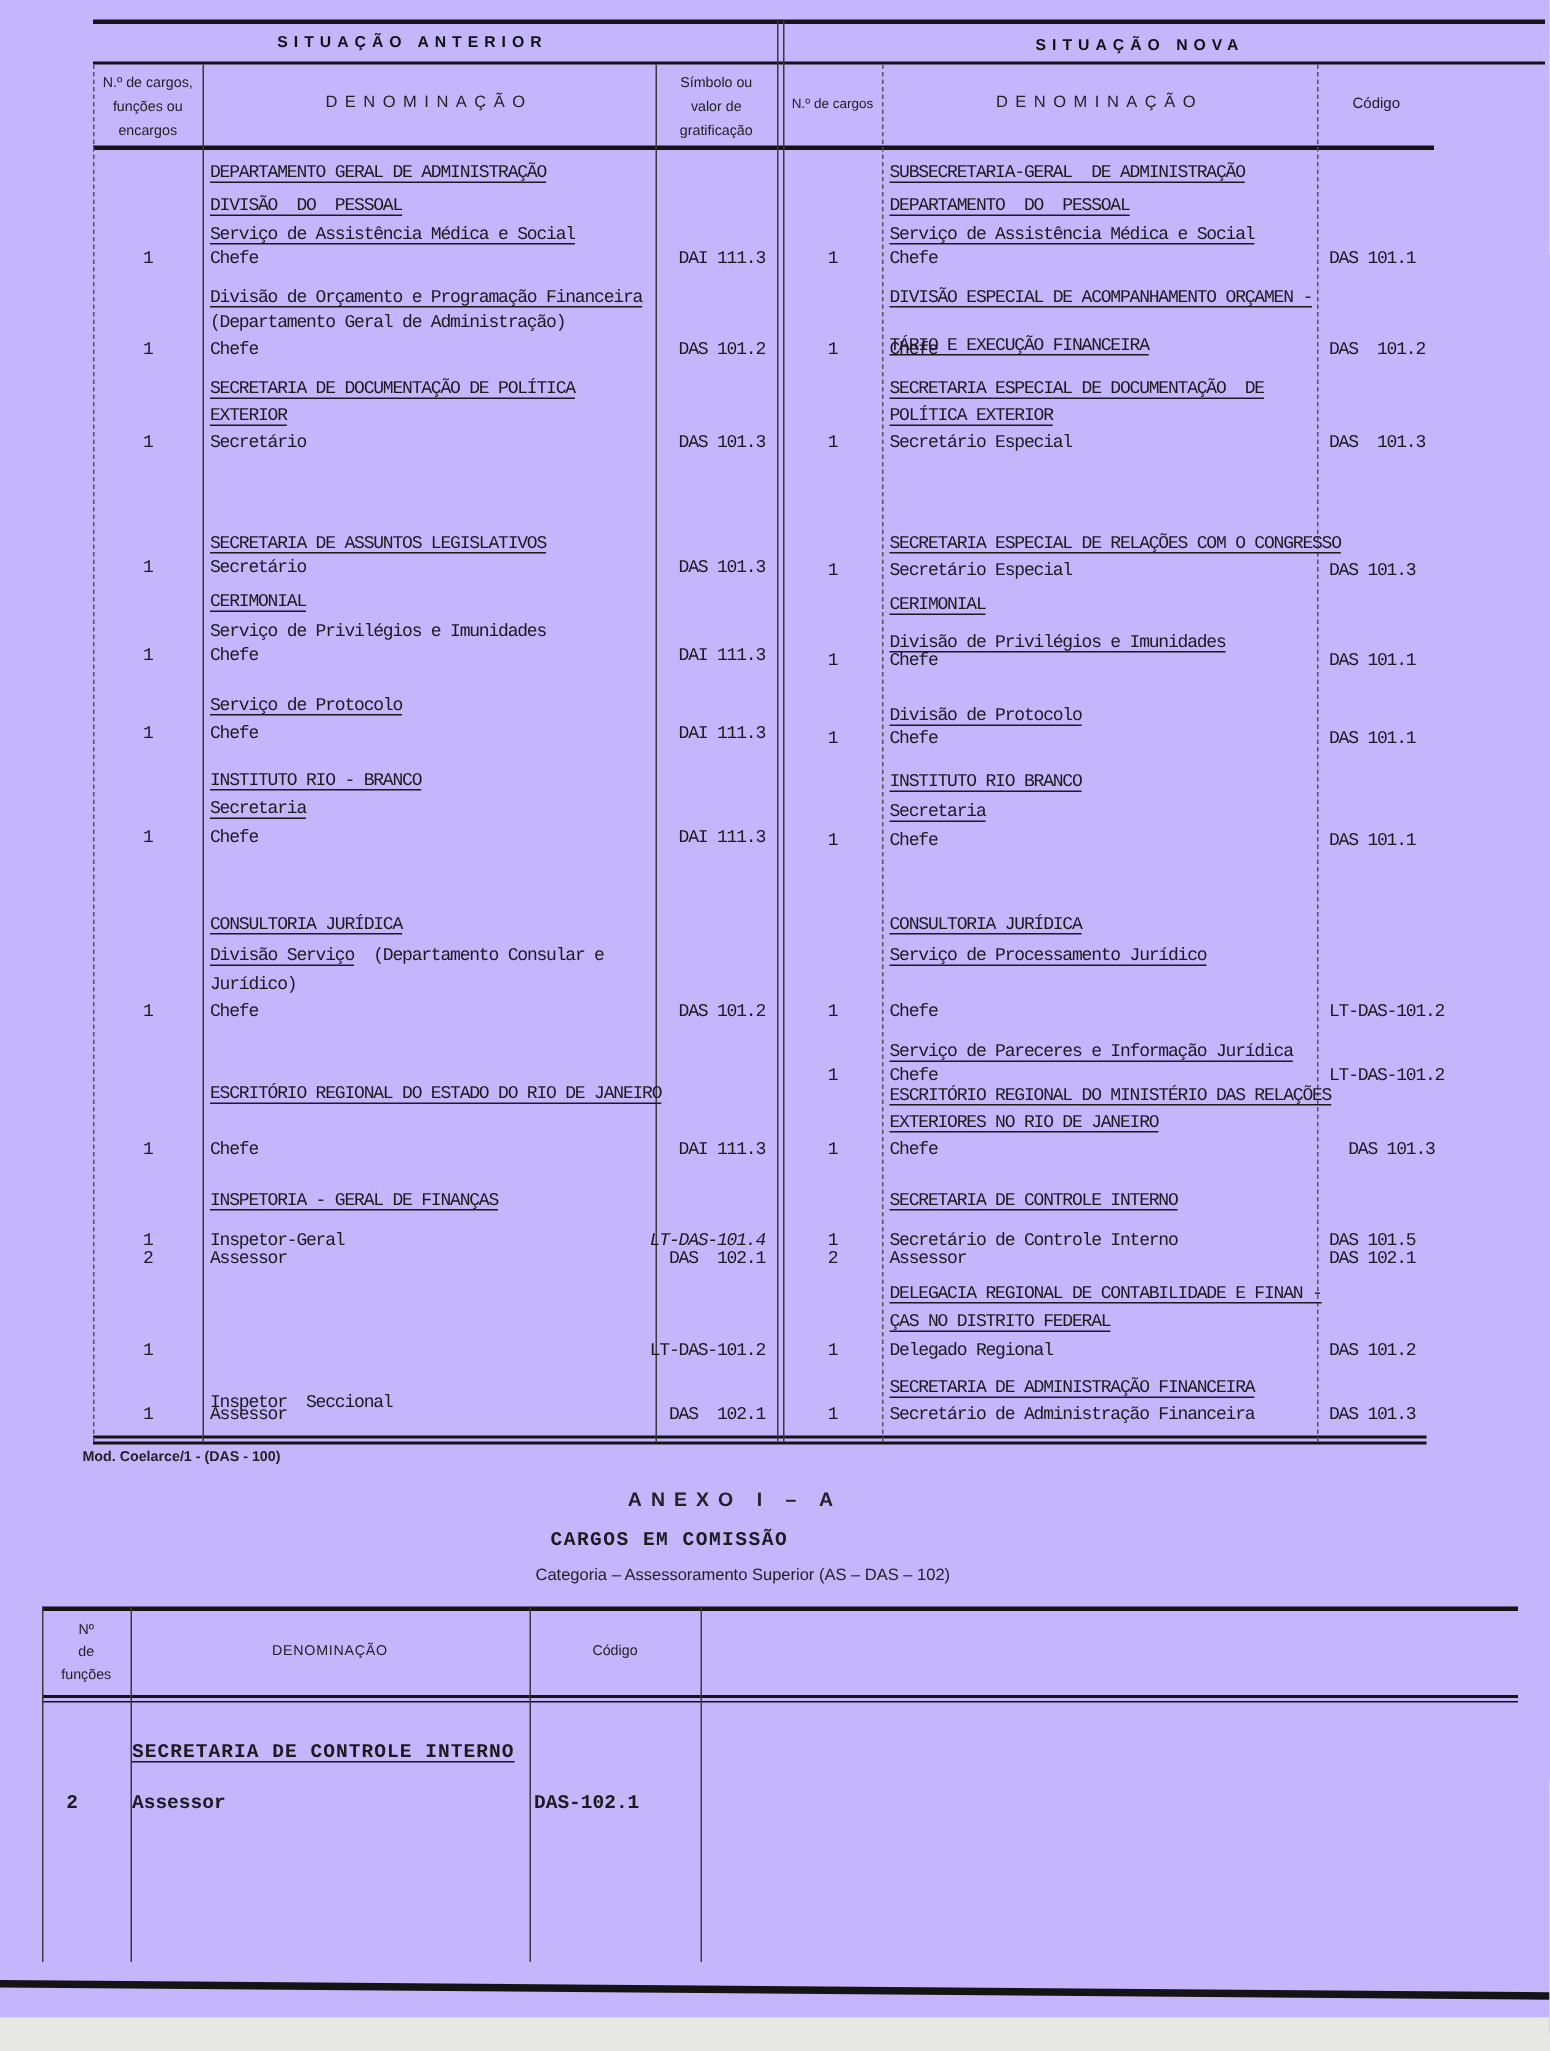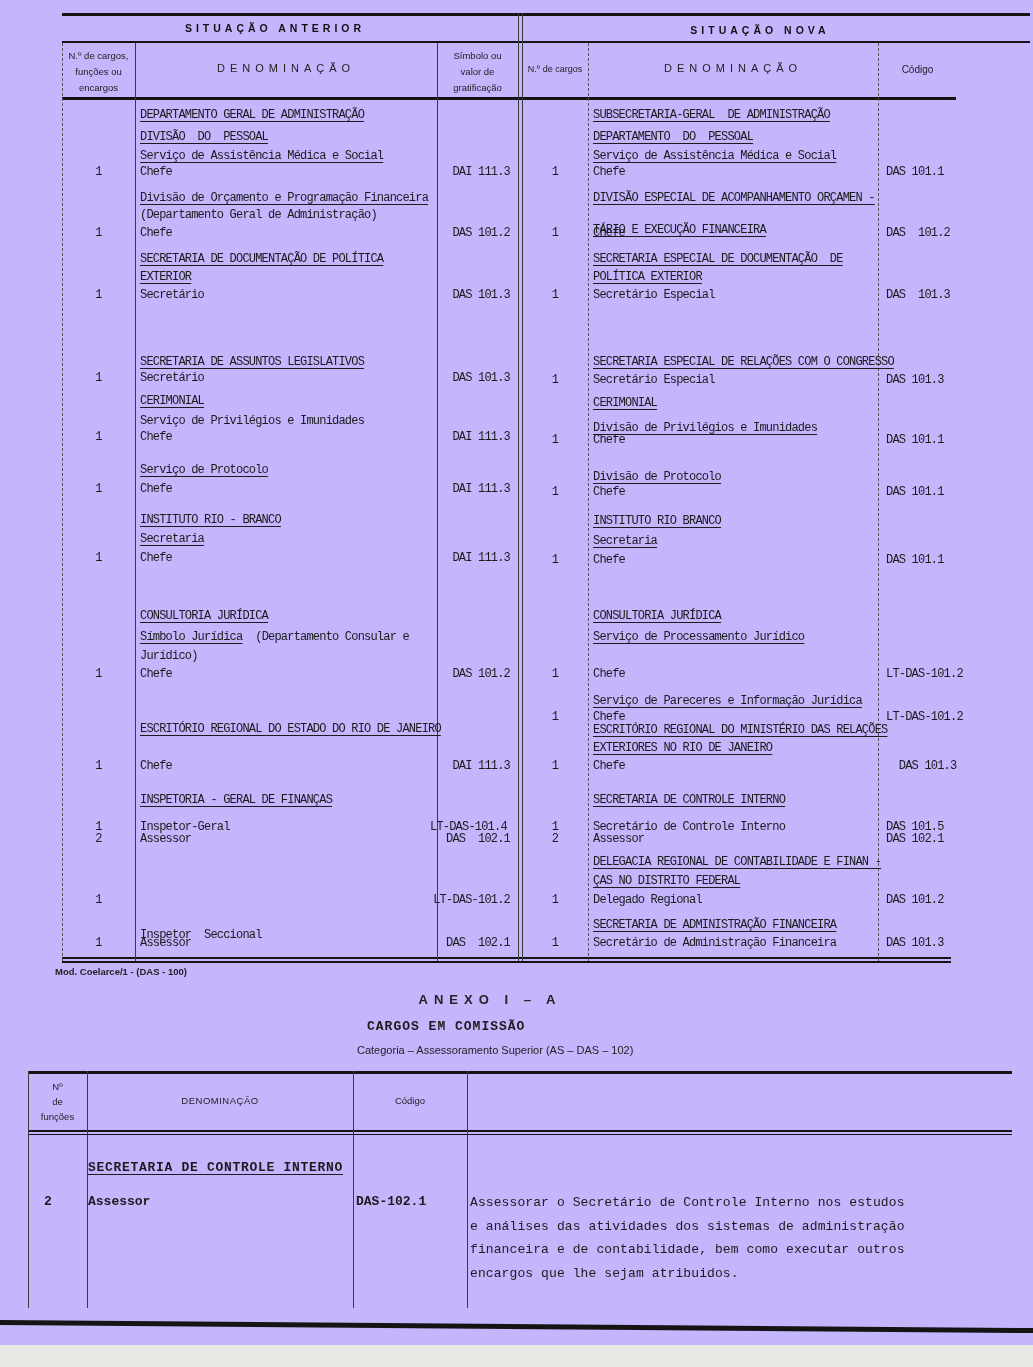--- a/index.html
+++ b/index.html
@@ -87,33 +87,33 @@
       <div class="cell txt u" style="top: 464px; left: 140px;">Serviço de Protocolo</div>
       <div class="cell num" style="top: 483px; left: 62px; width: 73px;">1</div>
       <div class="cell txt" style="top: 483px; left: 140px;">Chefe</div>
       <div class="cell code" style="top: 483px; left: 430px; width: 80px; text-align: right;">DAI 111.3</div>
       <div class="cell txt u" style="top: 514px; left: 140px;">INSTITUTO RIO - BRANCO</div>
       <div class="cell txt u" style="top: 533px; left: 140px;">Secretaria</div>
       <div class="cell num" style="top: 552px; left: 62px; width: 73px;">1</div>
       <div class="cell txt" style="top: 552px; left: 140px;">Chefe</div>
       <div class="cell code" style="top: 552px; left: 430px; width: 80px; text-align: right;">DAI 111.3</div>
       <div class="cell txt u" style="top: 610px; left: 140px;">CONSULTORIA JURÍDICA</div>
-      <div class="cell txt" style="top: 631px; left: 140px;"><span class="u">Símbolo Jurídica</span><span>  (Departamento Consular e</span></div>
+      <div class="cell txt" style="top: 631px; left: 140px;"><span class="u">Divisão Serviço</span><span>  (Departamento Consular e</span></div>
       <div class="cell txt" style="top: 650px; left: 140px;">Jurídico)</div>
       <div class="cell num" style="top: 668px; left: 62px; width: 73px;">1</div>
       <div class="cell txt" style="top: 668px; left: 140px;">Chefe</div>
       <div class="cell code" style="top: 668px; left: 430px; width: 80px; text-align: right;">DAS 101.2</div>
       <div class="cell txt u" style="top: 723px; left: 140px;">ESCRITÓRIO REGIONAL DO ESTADO DO RIO DE JANEIRO</div>
       <div class="cell num" style="top: 760px; left: 62px; width: 73px;">1</div>
       <div class="cell txt" style="top: 760px; left: 140px;">Chefe</div>
       <div class="cell code" style="top: 760px; left: 430px; width: 80px; text-align: right;">DAI 111.3</div>
       <div class="cell txt u" style="top: 794px; left: 140px;">INSPETORIA - GERAL DE FINANÇAS</div>
       <div class="cell num" style="top: 821px; left: 62px; width: 73px;">1</div>
       <div class="cell txt" style="top: 821px; left: 140px;">Inspetor-Geral</div>
-      <div class="cell code" style="top: 821px; left: 430px; width: 80px; text-align: left;">LT-DAS-101.4</div>
+      <div class="cell code" style="top: 821px; left: 430px; width: 80px; text-align: right; font-style: italic;">LT-DAS-101.4</div>
       <div class="cell num" style="top: 833px; left: 62px; width: 73px;">2</div>
       <div class="cell txt" style="top: 833px; left: 140px;">Assessor</div>
       <div class="cell code" style="top: 833px; left: 430px; width: 80px; text-align: right;">DAS  102.1</div>
       <div class="cell num" style="top: 894px; left: 62px; width: 73px;">1</div>
       <div class="cell txt" style="top: 894px; left: 140px; margin-top: 35px;">Inspetor  Seccional</div>
       <div class="cell code" style="top: 894px; left: 430px; width: 80px; text-align: right;">LT-DAS-101.2</div>
       <div class="cell num" style="top: 937px; left: 62px; width: 73px;">1</div>
       <div class="cell txt" style="top: 937px; left: 140px;">Assessor</div>
       <div class="cell code" style="top: 937px; left: 430px; width: 80px; text-align: right;">DAS  102.1</div>
     </div>
@@ -202,18 +202,14 @@
   <div class="formlbl" style="left:30px;top:1081px;width:55px;">Nº</div>
   <div class="formlbl" style="left:30px;top:1096px;width:55px;">de</div>
   <div class="formlbl" style="left:30px;top:1111px;width:55px;">funções</div>
   <div class="formlbl" style="left:87px;top:1095px;width:266px;letter-spacing:0.5px;">DENOMINAÇÃO</div>
   <div class="formlbl" style="left:353px;top:1095px;width:114px;">Código</div>
 
   <div class="cell mono13 annex-heading" style="left:88px;top:1161px;">SECRETARIA DE CONTROLE INTERNO</div>
   <div class="cell mono13" style="left:28px;top:1195px;width:40px;text-align:center;font-weight:bold;">2</div>
   <div class="cell mono13" style="left:88px;top:1195px;font-weight:bold;">Assessor</div>
   <div class="cell mono13" style="left:356px;top:1195px;font-weight:bold;">DAS-102.1</div>
-  <div id="anexo-sintese" class="synth mono13" style="left:470px;top:1191px;width:445px;">Assessorar o Secretário de Controle Interno nos estudos
-e análises das atividades dos sistemas de administração
-financeira e de contabilidade, bem como executar outros
-encargos que lhe sejam atribuidos.</div>
 
 </div>
 
 </body></html>

